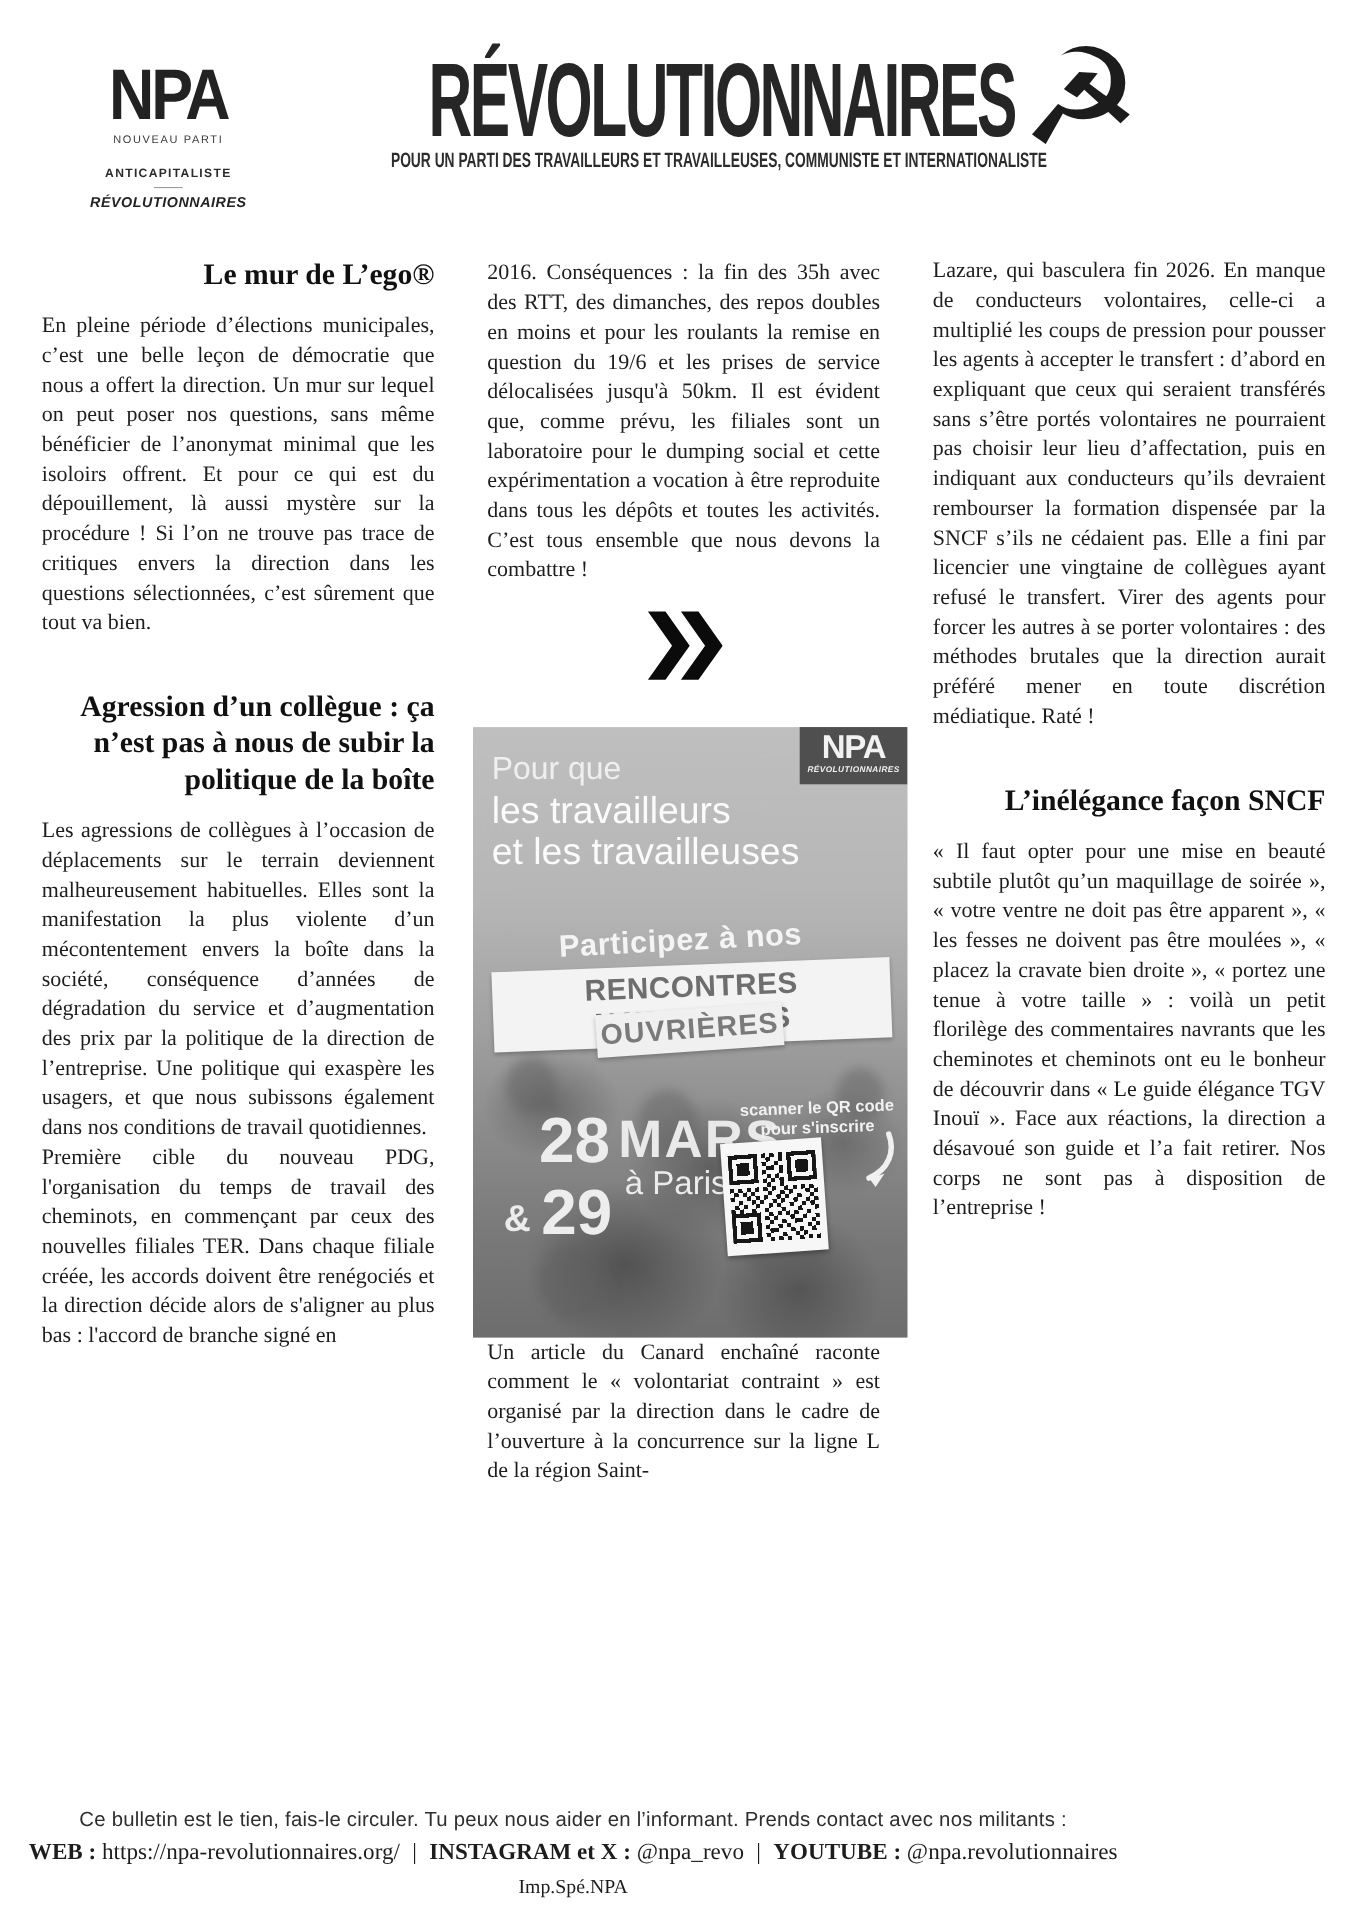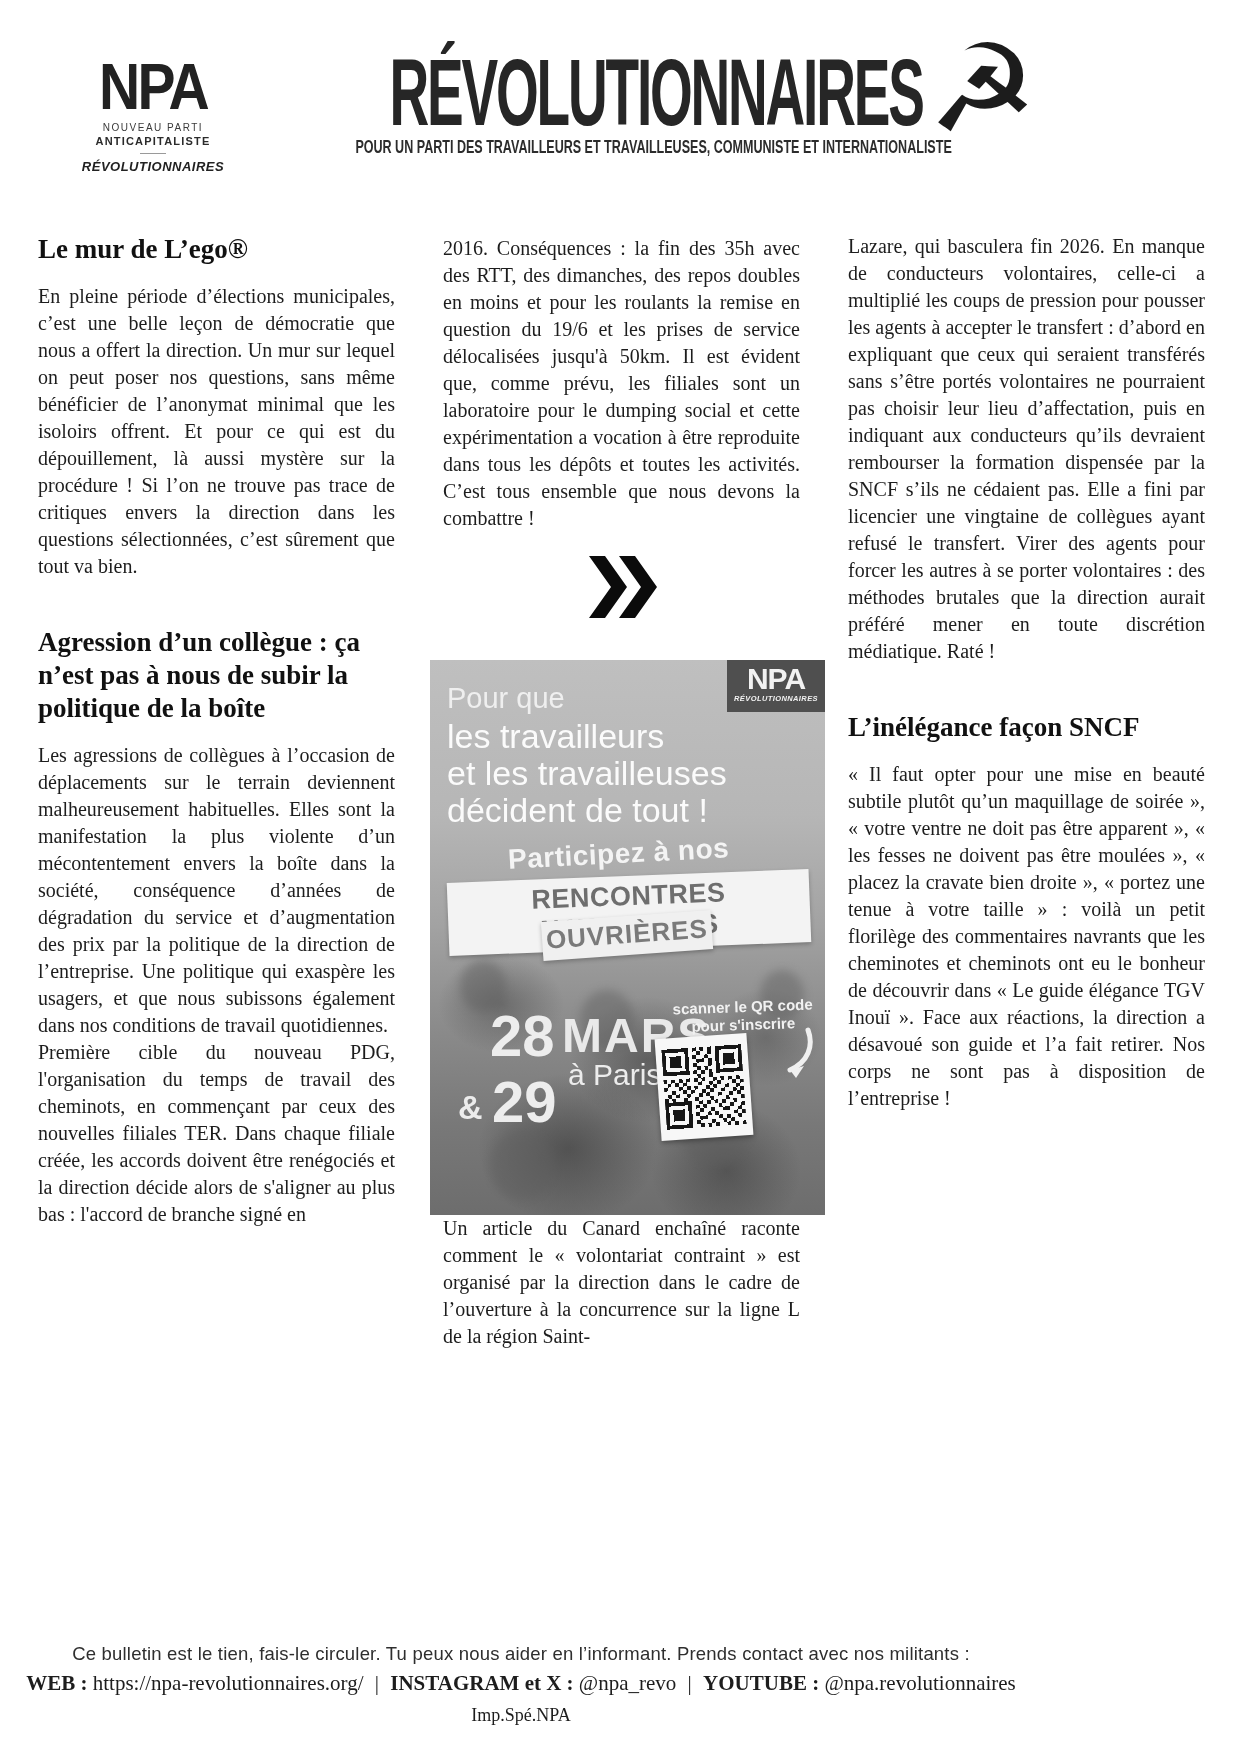--- a/index.html
+++ b/index.html
@@ -5,39 +5,39 @@
   html,body{margin:0;padding:0;}
   body{
     width:1241px;height:1755px;position:relative;background:#ffffff;
     font-family:"Liberation Serif",serif;color:#1d1d1d;overflow:hidden;
   }
   
   .npa-logo{position:absolute;left:78px;top:58px;width:150px;text-align:center;color:#222;}
   .npa-logo .npa{font-family:"Liberation Sans",sans-serif;font-weight:700;font-size:62px;
     letter-spacing:-3px;line-height:56px;transform:scale(.92,1.05);transform-origin:center top;}
   .npa-logo .sub1{font-family:"Liberation Sans",sans-serif;font-size:10px;letter-spacing:1.5px;margin-top:8px;color:#3a3a3a;}
-  .npa-logo .sub2{font-family:"Liberation Sans",sans-serif;font-size:11px;font-weight:700;letter-spacing:1.2px;margin-top:2px;color:#2b2b2b;}
+  .npa-logo .sub2{font-family:"Liberation Sans",sans-serif;font-size:11px;font-weight:700;letter-spacing:1.2px;margin-top:19px;color:#2b2b2b;}
   .npa-logo .rule{width:26px;height:1px;background:#9a9a9a;margin:6px auto 5px;}
   .npa-logo .sub3{font-family:"Liberation Sans",sans-serif;font-size:13px;font-weight:700;font-style:italic;letter-spacing:.5px;color:#222;}
 
   .masthead{position:absolute;left:250px;top:48px;width:620px;text-align:center;}
   .masthead .title{font-family:"Liberation Sans",sans-serif;font-weight:700;font-size:100px;
     letter-spacing:-4px;white-space:nowrap;line-height:92px;color:#262626;
     transform:scale(.55,.95);transform-origin:center top;}
   .masthead .subtitle{font-family:"Liberation Sans",sans-serif;font-weight:700;font-size:19px;
     letter-spacing:0;white-space:nowrap;color:#2c2c2c;margin-top:-4px;
     transform:scaleX(.66);transform-origin:center top;}
   .hs-icon{position:absolute;left:928px;top:28px;font-family:"DejaVu Sans",sans-serif;
     font-size:122px;color:#1c1c1c;line-height:1;}
 
   
   .col{position:absolute;top:233px;width:357px;}
   #col1{left:38px;} #col2{left:443px;} #col3{left:848px;}
   .col p{margin:0;font-size:20px;line-height:27px;text-align:justify;}
-  .col h2{margin:46px 0 17px;font-size:27px;line-height:33px;text-align:left;font-weight:700;color:#111;}
+  .col h2{margin:46px 0 17px;font-size:27px;line-height:33px;text-align:right;font-weight:700;color:#111;}
   .col h2.first{margin-top:0;}
   #col2 > p.lead{margin-top:2px;}
 
   
   .chev-wrap{text-align:center;margin:22px 0 0;}
   .chev-wrap svg{display:inline-block;}
 
   
   .poster{position:relative;margin-left:-13px;margin-top:36px;width:395px;height:555px;overflow:hidden;
     background:
@@ -128,21 +128,20 @@
 
     <div class="npa-box">
       <div class="t">NPA</div>
       <div class="b">RÉVOLUTIONNAIRES</div>
     </div>
 
     <div class="l1">Pour que</div>
     <div class="l2">
       <div>les travailleurs</div>
       <div>et les travailleuses</div>
-      <div>décident de tout !</div>
     </div>
 
     <div class="particip">Participez à nos</div>
     <div class="banner1">RENCONTRES NATIONALES</div>
     <div class="banner2">OUVRIÈRES</div>
 
     <div class="d28">28</div>
     <div class="dmars">MARS</div>
     <div class="dparis">à Paris</div>
     <div class="damp">&amp;</div>

